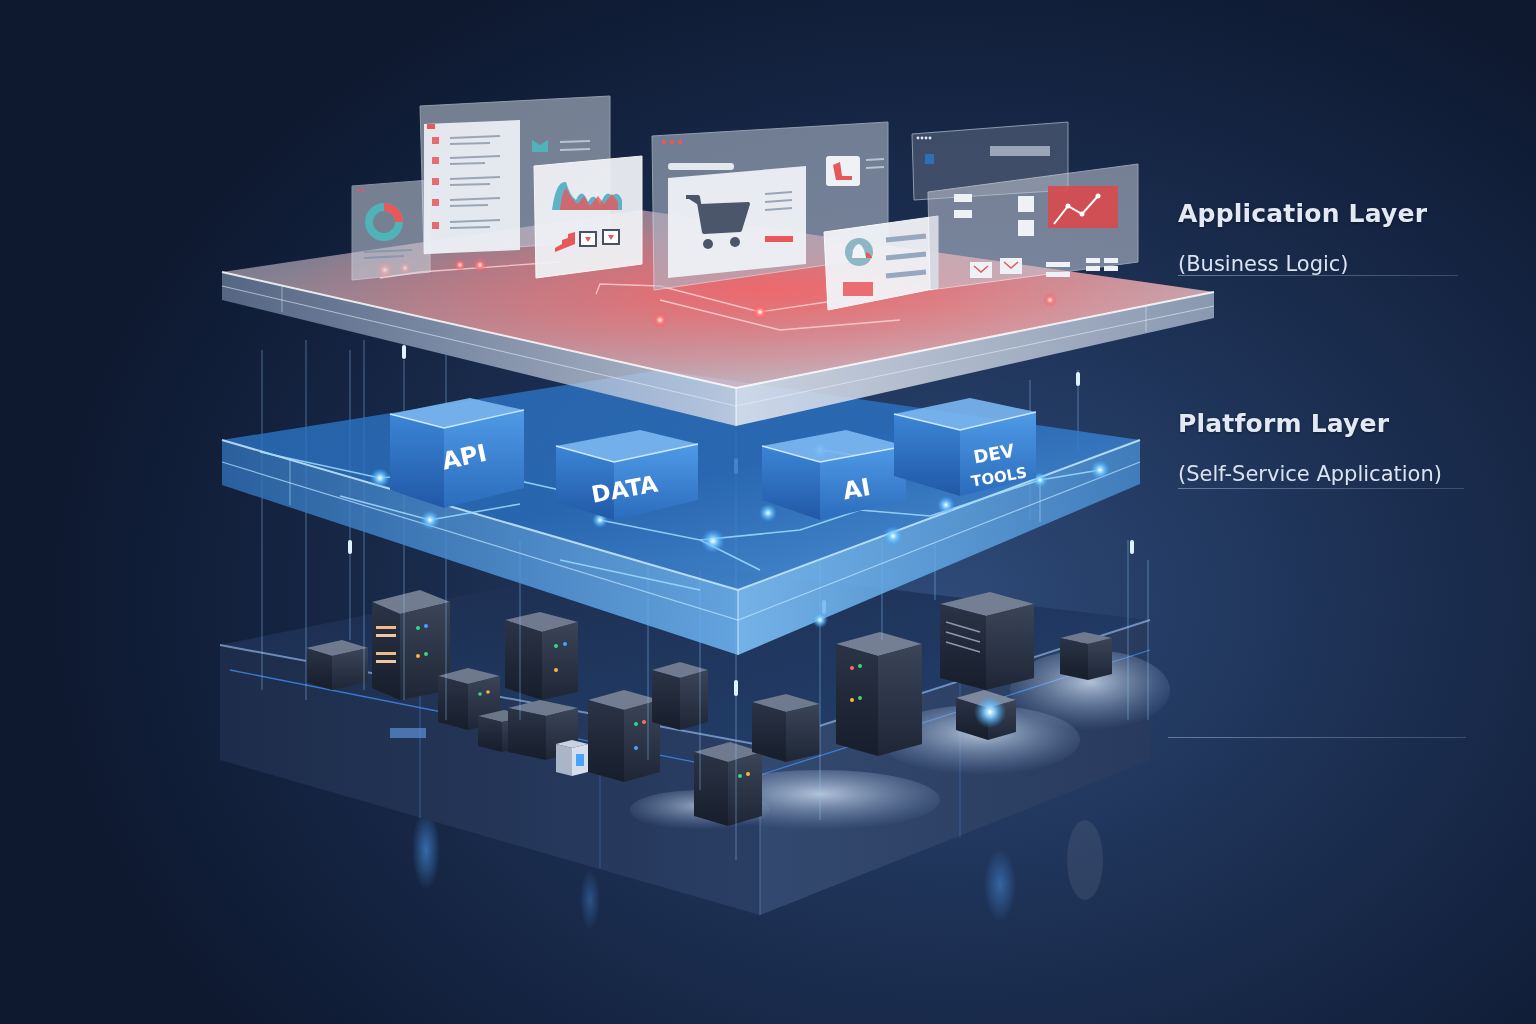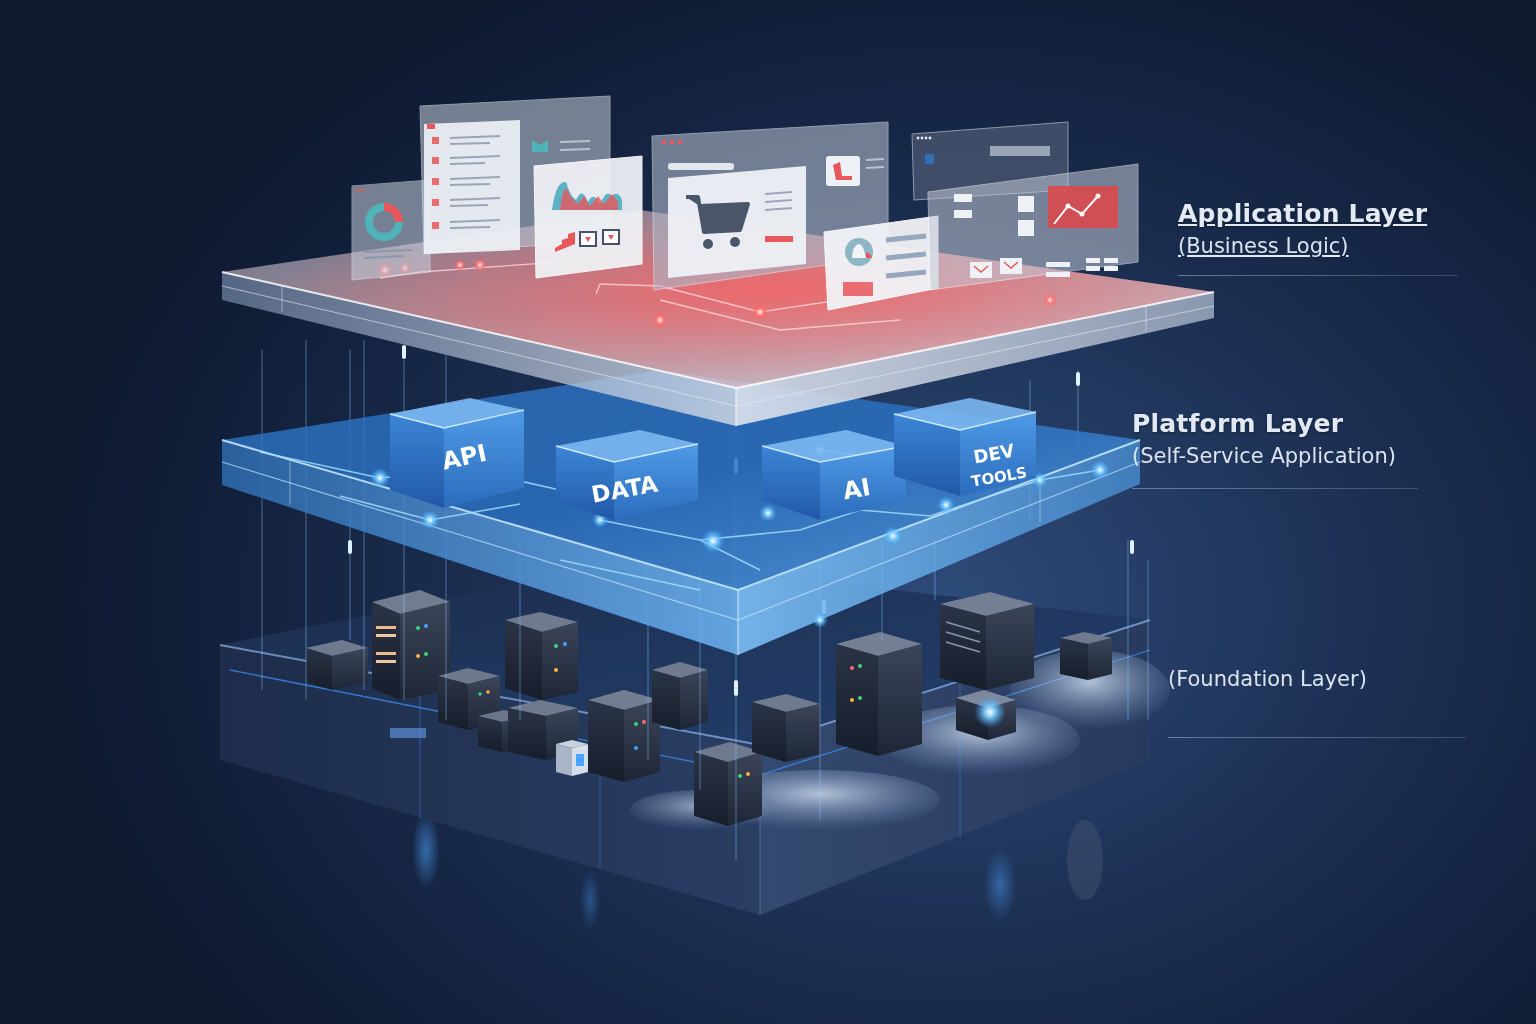--- a/index.html
+++ b/index.html
@@ -2,25 +2,25 @@
 <html><head>
 <meta charset="utf-8">
 <style>
   html,body{margin:0;padding:0;}
   body{width:1536px;height:1024px;overflow:hidden;position:relative;
     background:radial-gradient(ellipse 900px 700px at 950px 600px,#2e4a78 0%,#1f3459 40%,#142340 75%,#0e1930 100%);
     font-family:"DejaVu Sans","Liberation Sans",sans-serif;}
   #scene{position:absolute;left:0;top:0;width:1536px;height:1024px;}
   .label-block{position:absolute;left:1168px;width:300px;color:#e3e9f3;}
   .label-title{font-size:25px;font-weight:bold;letter-spacing:0.2px;white-space:nowrap;text-shadow:0 1px 3px rgba(0,0,0,0.4);}
-  .label-sub{font-size:21px;margin-top:6px;white-space:nowrap;color:#dbe3ef;}
+  .label-sub{font-size:21px;margin-top:24px;white-space:nowrap;color:#dbe3ef;}
   .label-rule{position:absolute;left:0;height:1px;background:linear-gradient(90deg,rgba(160,180,210,0.55),rgba(160,180,210,0.25));}
-  #lbl-app{top:199px;left:1178px;text-decoration:underline;}
+  #lbl-app{top:199px;left:1178px;}
   #lbl-app .label-rule{top:76px;width:280px;}
-  #lbl-plat{top:409px;left:1132px;}
+  #lbl-plat{top:409px;left:1178px;}
   #lbl-plat .label-rule{top:79px;width:286px;}
   #lbl-infra{top:661px;left:1168px;}
   #lbl-infra .label-rule{top:76px;width:298px;}
   svg text{font-family:"DejaVu Sans","Liberation Sans",sans-serif;}
 </style>
 </head>
 <body>
 
 <svg id="scene" width="1536" height="1024" viewBox="0 0 1536 1024" xmlns="http://www.w3.org/2000/svg">
   <defs>
@@ -489,15 +489,14 @@
   <div class="label-rule"></div>
 </div>
 
 <div class="label-block" id="lbl-plat">
   <div class="label-title">Platform Layer</div>
   <div class="label-sub">(Self-Service Application)</div>
   <div class="label-rule"></div>
 </div>
 
 <div class="label-block" id="lbl-infra">
-  <div class="label-sub">(Foundation Layer)</div>
   <div class="label-rule"></div>
 </div>
 
 </body></html>

